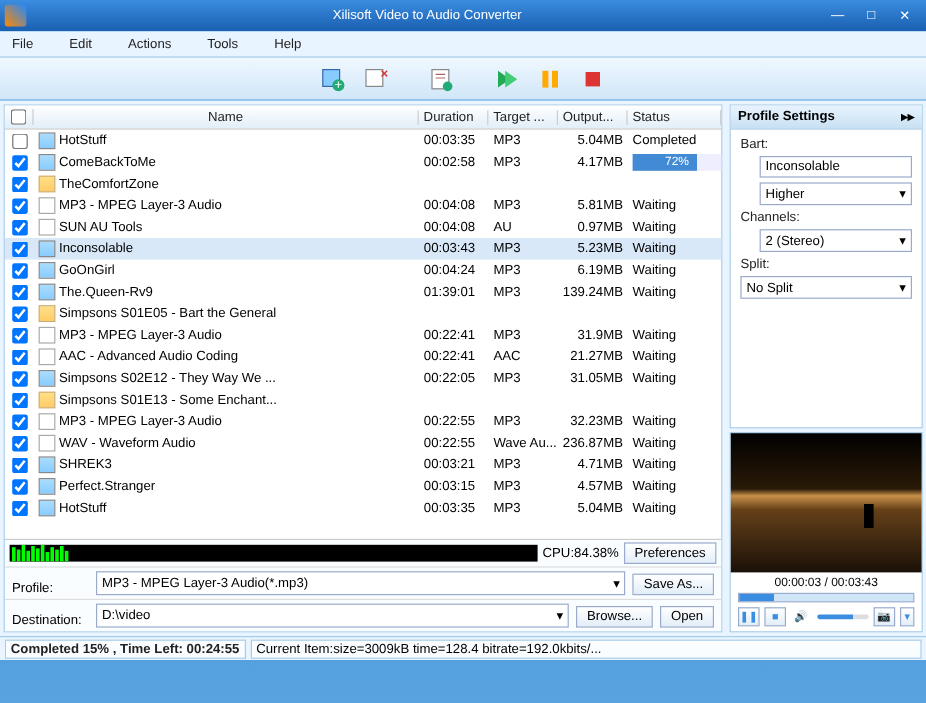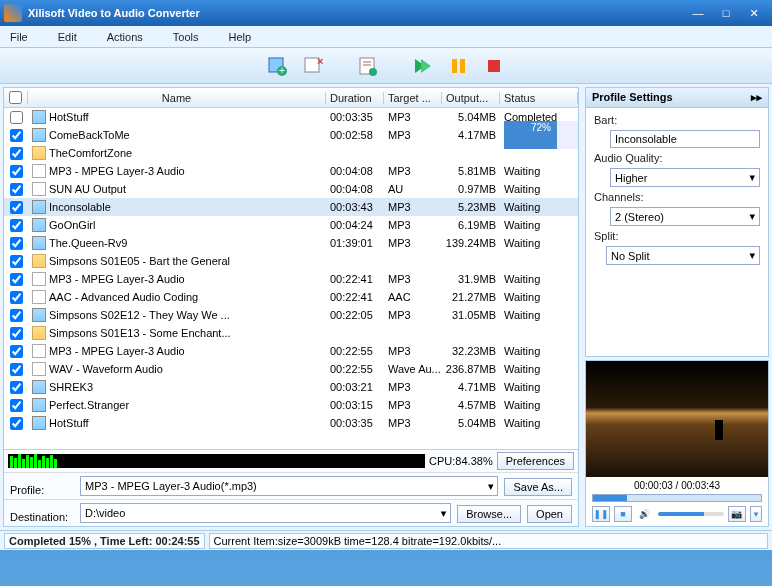--- a/index.html
+++ b/index.html
@@ -1,48 +1,48 @@
 <!DOCTYPE html>
 <html><head>
 <meta charset="utf-8">
 <style>
 * { box-sizing: border-box; margin: 0; padding: 0; font-family: Tahoma, Arial, sans-serif; font-size: 11px; }
 body { background: linear-gradient(to bottom, #0078d4, #5aa3e0); width: 772px; height: 586px; overflow: hidden; }
 .titlebar { height: 26px; display: flex; align-items: center; padding: 0 4px; background: linear-gradient(to bottom, #3a8de0, #1a5fb0); color: #fff; }
 .titlebar .logo { width: 18px; height: 18px; background: linear-gradient(45deg, #ff8800, #2288ff); border-radius: 2px; margin-right: 6px; }
-.titlebar .title { flex: 1; font-weight: bold; }
+.titlebar .title { flex: 1; font-weight: normal; text-align: center; }
 .titlebar .winbtn { width: 28px; height: 18px; display: inline-flex; align-items: center; justify-content: center; color: #fff; cursor: pointer; }
 .menubar { height: 22px; background: #e8f4ff; border-bottom: 1px solid #a8cce8; display: flex; align-items: center; padding: 0 10px; gap: 30px; }
 .menubar span { color: #222; cursor: default; }
 .toolbar { height: 36px; background: linear-gradient(to bottom, #f0f8ff, #d0e6f8); border-bottom: 1px solid #a8cce8; display: flex; align-items: center; justify-content: center; gap: 8px; padding: 0 10px; }
 .tbtn { width: 28px; height: 28px; display: flex; align-items: center; justify-content: center; cursor: pointer; }
 .mainrow { display: flex; height: 446px; background: #e8f4ff; padding: 3px; gap: 6px; }
 .leftcol { flex: 1; display: flex; flex-direction: column; background: #fff; border: 1px solid #a8cce8; }
-.rightcol { width: 184px; display: flex; flex-direction: column; gap: 3px; }
+.rightcol { width: 161px; display: flex; flex-direction: column; gap: 3px; }
 .thead { display: flex; background: linear-gradient(to bottom, #fff, #e2eef8); border-bottom: 1px solid #ccc; height: 20px; align-items: center; }
 .thead div { border-right: 1px solid #ccc; padding: 0 4px; overflow: hidden; white-space: nowrap; color: #222; }
 .col-chk { width: 24px; display: flex; justify-content: center; }
 .col-name { flex: 1; text-align: center; }
 .col-dur { width: 58px; text-align: left; }
 .col-tgt { width: 58px; }
 .col-out { width: 58px; }
 .col-stat { width: 78px; text-align: left; }
 .tbody { flex: 1; overflow-y: scroll; overflow-x: hidden; }
 .row { display: flex; align-items: center; height: 18px; border-bottom: 0; }
 .row.sel { background: #d8e8f8; }
 .row .col-chk input { margin: 0; }
 .row .col-name { display: flex; align-items: center; gap: 3px; text-align: left; padding-left: 4px; }
 .row .col-dur, .row .col-tgt, .row .col-stat { text-align: left; padding-left: 4px; }
 .row .col-out { text-align: right; padding-right: 4px; }
 .ficon { width: 14px; height: 14px; display: inline-block; border: 1px solid #888; background: #fff; }
 .ficon.v { background: linear-gradient(#adf, #8cf); }
 .ficon.a { background: #fff; border-color: #aaa; }
 .ficon.f { background: linear-gradient(#ffe088, #fc6); border-color: #ca6; }
 .indent1 { padding-left: 22px; } .indent2 { padding-left: 40px; }
-.progressbar { background: linear-gradient(to bottom, #428ad4, #2a6ab0); color: #fff; text-align: center; width: 100%; height: 28px; font-size: 10px; line-height: 14px; }
+.progressbar { background: linear-gradient(to bottom, #428ad4, #2a6ab0); color: #fff; text-align: center; width: 100%; height: 14px; font-size: 10px; line-height: 14px; }
 .cpurow { display: flex; align-items: center; padding: 2px 4px; border-top: 1px solid #ccc; background: #fafdff; gap: 4px; margin-top: 18px; }
 .cpugraph { flex: 1; height: 14px; background: #000; position: relative; overflow: hidden; }
 .cpugraph span { position: absolute; bottom: 0; width: 3px; background: #0f0; }
 .prefbtn, .btn { background: linear-gradient(to bottom, #fff, #e2eef8); border: 1px solid #9ac; padding: 2px 8px; cursor: pointer; }
 .formrow { display: flex; align-items: flex-end; padding: 3px 6px; gap: 6px; background: #fafdff; border-top: 1px solid #ddd; }
 .formrow label { width: 64px; }
 .formrow .field { flex: 1; background: #fff; border: 1px solid #9ac; height: 20px; padding: 0 4px; display: flex; align-items: center; justify-content: space-between; }
 .panel { background: #fff; border: 1px solid #a8cce8; }
 .phead { background: linear-gradient(to bottom, #e8f4ff, #c8e0f2); padding: 3px 6px; font-weight: bold; display: flex; justify-content: space-between; border-bottom: 1px solid #a8cce8; }
 .pbody { padding: 6px 8px; display: flex; flex-direction: column; gap: 4px; }
@@ -187,21 +187,21 @@
           <div class="col-tgt">MP3</div>
           <div class="col-out">5.81MB</div>
           <div class="col-stat">Waiting</div>
         </div>
         <div class="row">
           <div class="col-chk">
             <input type="checkbox" checked="" style="">
           </div>
           <div class="col-name indent2">
             <span class="ficon a"></span>
-            <span>SUN AU Output</span>
+            <span>SUN AU Tools</span>
           </div>
           <div class="col-dur">00:04:08</div>
           <div class="col-tgt">AU</div>
           <div class="col-out">0.97MB</div>
           <div class="col-stat">Waiting</div>
         </div>
         <div class="row sel">
           <div class="col-chk">
             <input type="checkbox" checked="" style="">
           </div>
@@ -425,32 +425,31 @@
     <div class="panel" style="height:270px">
       <div class="phead">
         <span>Profile Settings</span>
         <span>▸▸</span>
       </div>
       <div class="pbody">
         <div class="lbl">Bart:</div>
         <div class="inp" style="margin-left:16px">
             <span>Inconsolable</span>
           </div>
-        <div class="lbl">Audio Quality:</div>
         <div class="inp" style="margin-left:16px">
             <span>Higher</span>
             <span>▾</span>
           </div>
         <div class="lbl">Channels:</div>
         <div class="inp" style="margin-left:16px">
             <span>2 (Stereo)</span>
             <span>▾</span>
           </div>
         <div class="lbl">Split:</div>
-        <div class="inp" style="margin-left:12px">
+        <div class="inp" style="margin-left:0">
             <span>No Split</span>
             <span>▾</span>
           </div>
       </div>
     </div>
     <div class="preview">
       <div class="pimg">
           <div class="fig"></div>
         </div>
       <div class="ptime">00:00:03 / 00:03:43</div>

